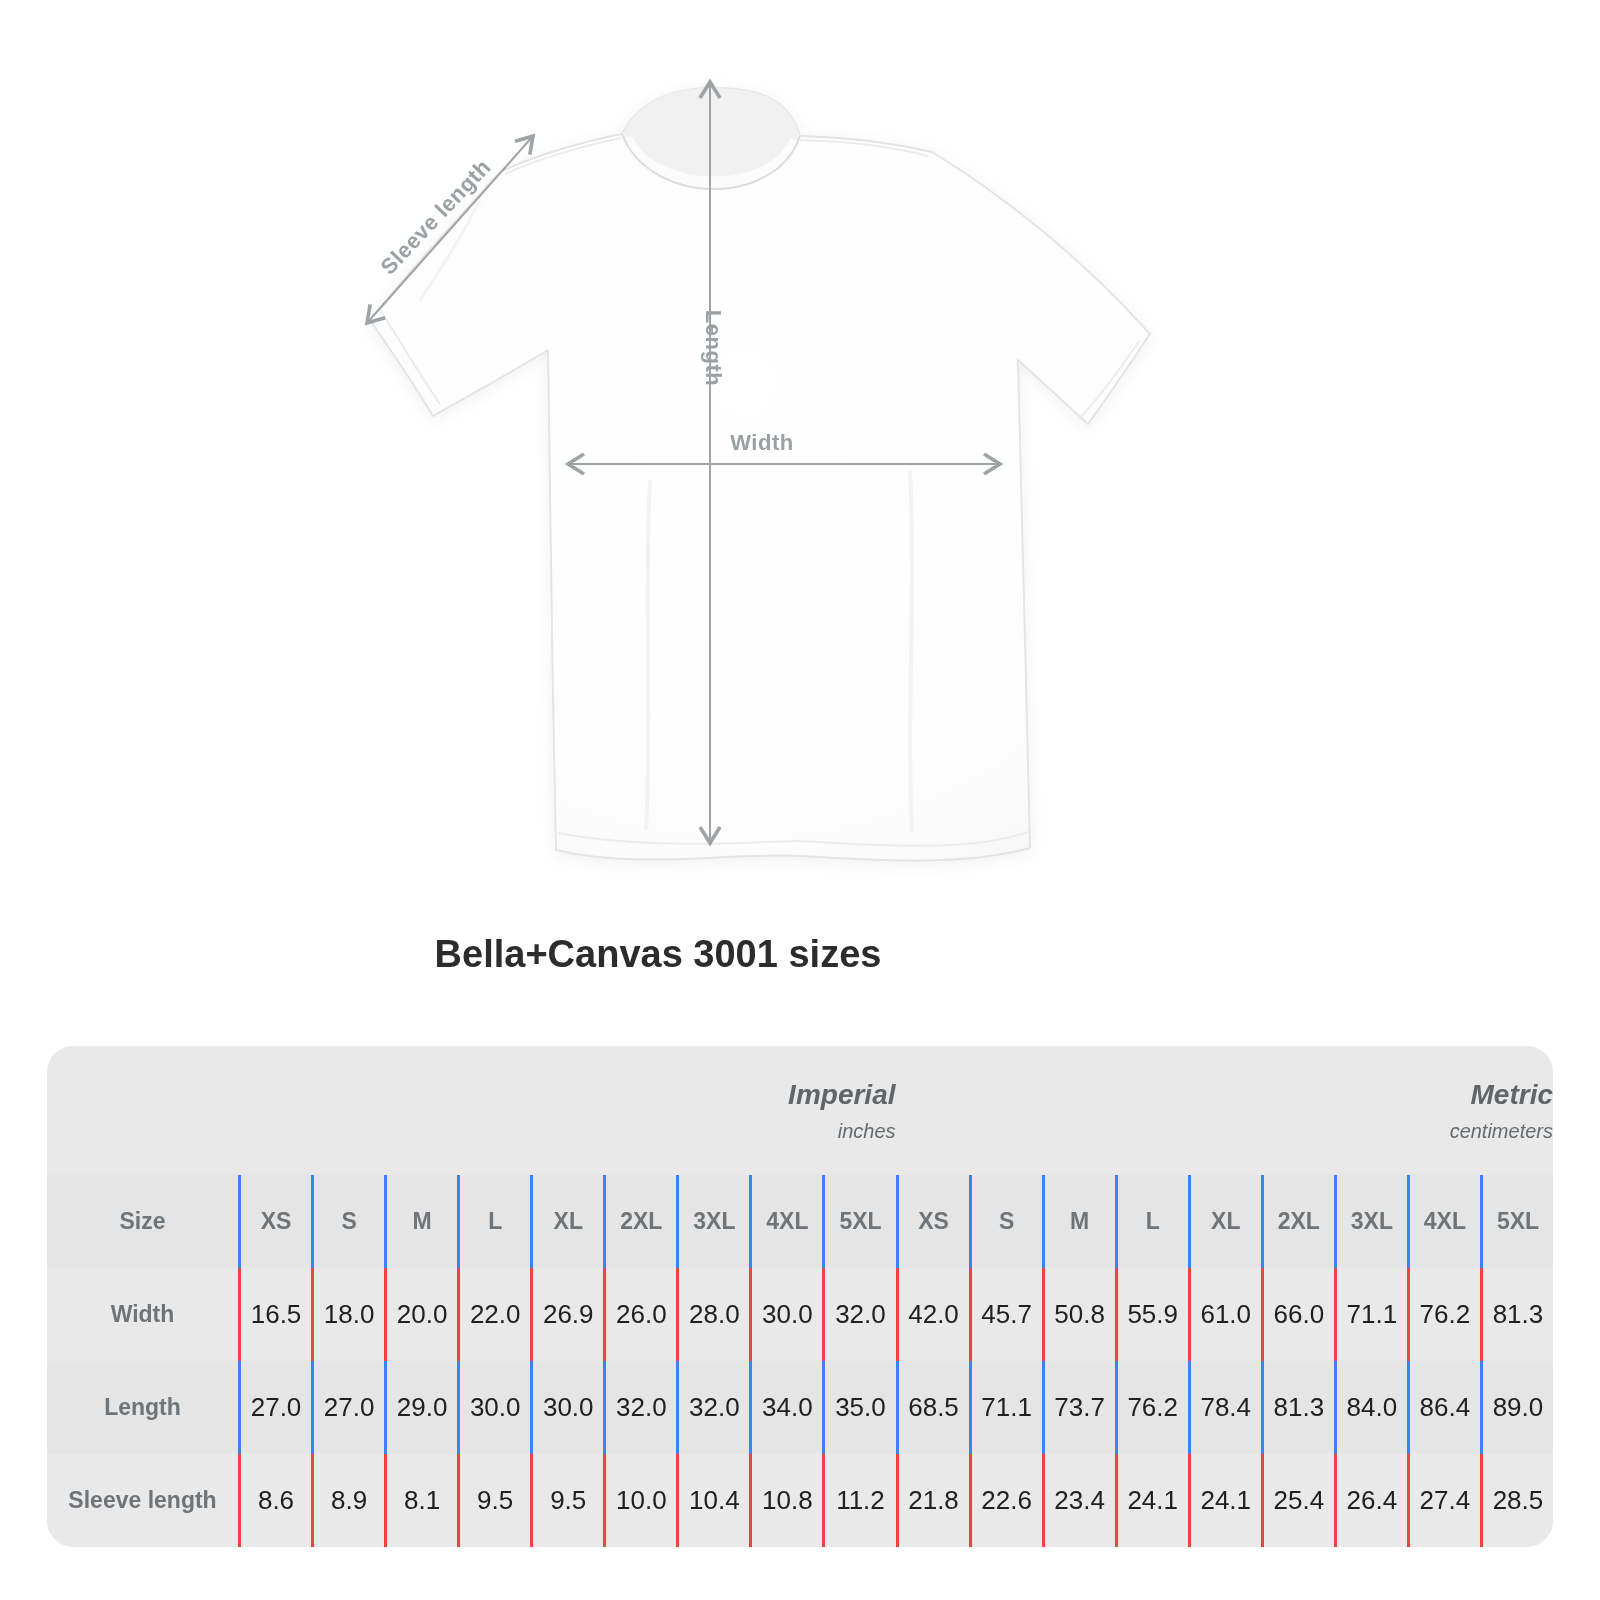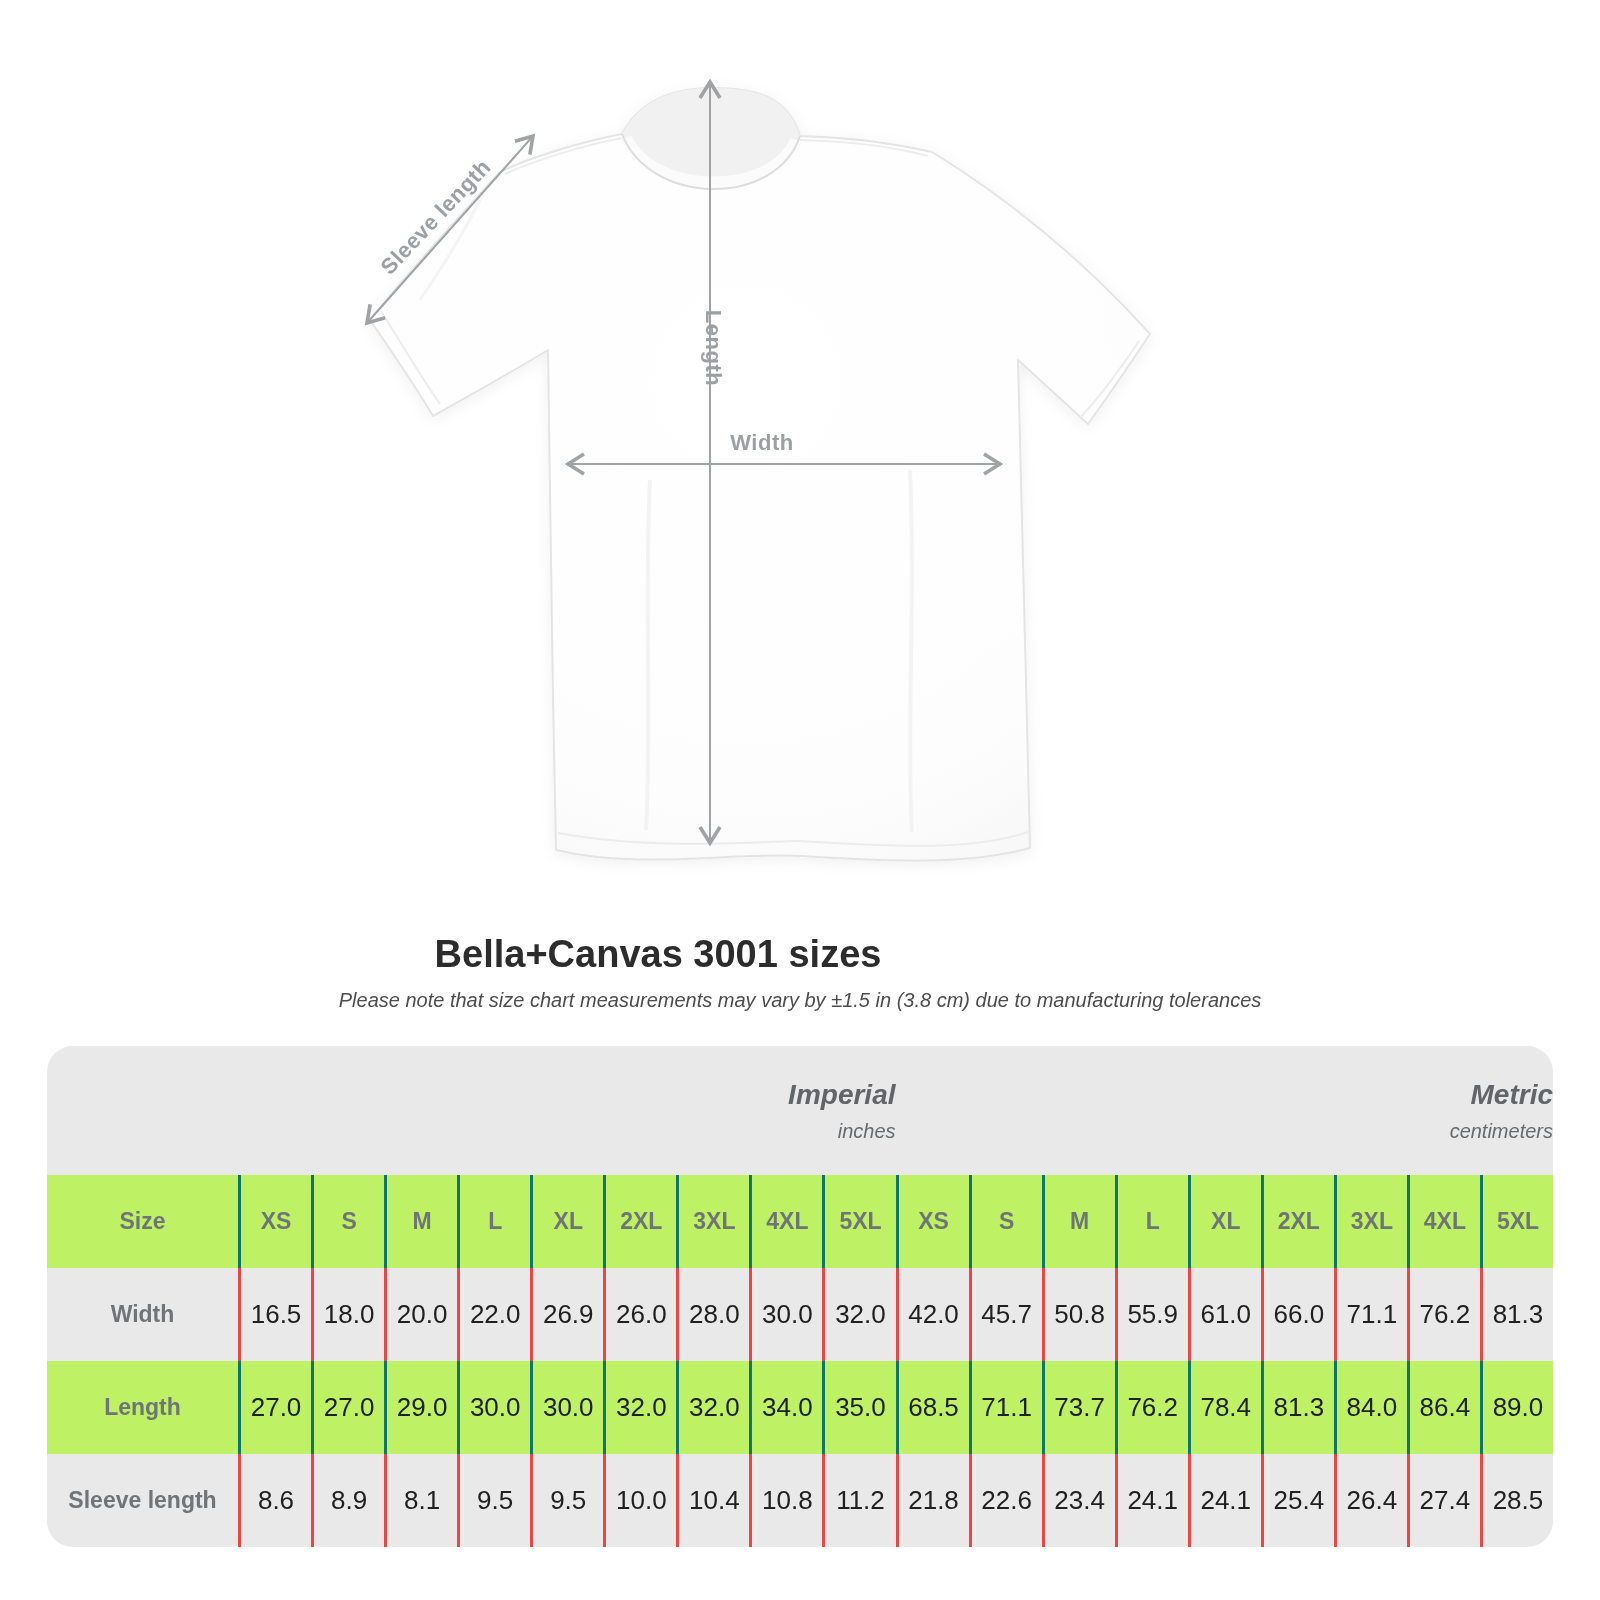--- a/index.html
+++ b/index.html
@@ -29,23 +29,23 @@
     grid-template-rows:129px repeat(4, 93px);
   }
   .band{
     background:#e9e9e9;display:flex;flex-direction:column;align-items:flex-end;justify-content:center;gap:9px;
   }
   .band-imperial{grid-column:1 / 11;padding-left:26px;}
   .band-metric{grid-column:11 / 20;}
   .band-name{font-size:28px;font-weight:bold;font-style:italic;color:#5f6568;}
   .band-unit{font-size:20px;font-style:italic;color:#666b6e;}
   .cell{display:flex;align-items:center;justify-content:center;}
-  .cell.w{background:#bef264;}
+  .cell.w{background:#e5e5e5;}
   .cell.g{background:#e9e9e9;}
-  .cell.w:not(.first){border-left:3px solid #0f766e;}
+  .cell.w:not(.first){border-left:3px solid #3b82f6;}
   .cell.g:not(.first){border-left:3px solid #ef4444;}
   .hdr{font-size:23px;font-weight:bold;color:#6e7477;}
   .lbl{font-size:23px;font-weight:bold;color:#6e7477;}
   .val{font-size:26px;color:#202020;}
 </style>
 </head>
 <body>
 
 <div class="canvas">
 
@@ -99,21 +99,20 @@
     <line class="meas-line" x1="710" y1="82" x2="710" y2="843" marker-start="url(#arr)" marker-end="url(#arr)"></line>
     <line class="meas-line" x1="568" y1="464" x2="1000" y2="464" marker-start="url(#arr)" marker-end="url(#arr)"></line>
     <line class="meas-line" x1="533" y1="136" x2="367" y2="323" marker-start="url(#arr)" marker-end="url(#arr)"></line>
 
     <text class="meas-label" x="762" y="450" text-anchor="middle">Width</text>
     <text class="meas-label" transform="translate(706,348) rotate(90)" text-anchor="middle">Length</text>
     <text class="meas-label" transform="translate(441,222) rotate(-46.6)" text-anchor="middle">Sleeve length</text>
   </svg>
 
   <div class="title">Bella+Canvas 3001 sizes</div>
-  <div class="subtitle">Please note that size chart measurements may vary by ±1.5 in (3.8 cm) due to manufacturing tolerances</div>
 
   <div class="size-table" id="size-grid">
     <div class="band band-imperial">
       <div class="band-name">Imperial</div>
       <div class="band-unit">inches</div>
     </div>
     <div class="band band-metric">
       <div class="band-name">Metric</div>
       <div class="band-unit">centimeters</div>
     </div>

